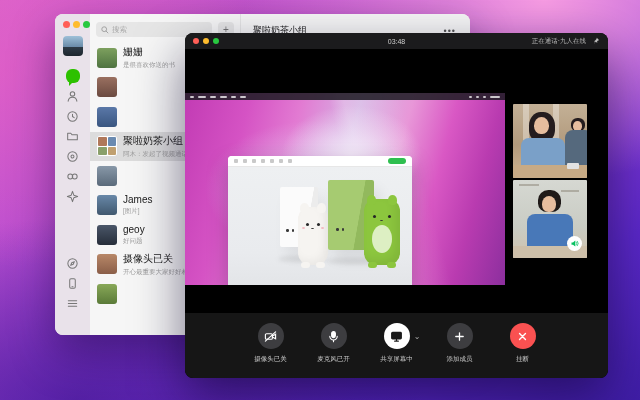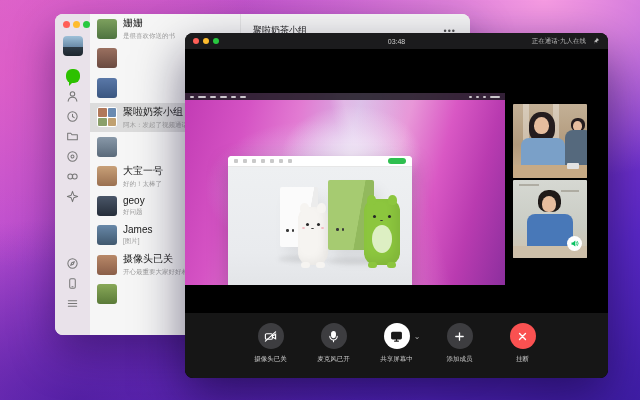--- a/index.html
+++ b/index.html
@@ -187,20 +187,30 @@
           </div>
           <div class="rail-icon">
             <svg viewBox="0 0 14 14" fill="none" stroke="#777" stroke-width="1.1" stroke-linecap="round" stroke-linejoin="round">
               <path d="M2.5 4h9M2.5 7h9M2.5 10h9"></path>
             </svg>
           </div>
         </div>
     </div>
 
     <div class="list-col">
+      <div class="search-row">
+        <div class="search-box">
+          <svg width="8" height="8" viewBox="0 0 10 10">
+              <circle cx="4" cy="4" r="3" fill="none" stroke="#a0a0a0" stroke-width="1.2"></circle>
+              <line x1="6.2" y1="6.2" x2="9" y2="9" stroke="#a0a0a0" stroke-width="1.2"></line>
+            </svg>
+          <span>搜索</span>
+        </div>
+        <div class="plus-btn">+</div>
+      </div>
       <div class="chat-list" id="chat-list">
           <div class="chat-item">
             <div class="c-avatar" style="background: linear-gradient(rgb(125, 160, 94), rgb(78, 115, 64));"></div>
             <div class="c-texts">
               <div class="c-name">姗姗</div>
               <div class="c-msg">是很喜欢你送的书</div>
             </div>
           </div>
           <div class="chat-item">
             <div class="c-avatar" style="background: linear-gradient(rgb(154, 112, 96), rgb(106, 74, 64));"></div>
@@ -217,38 +227,31 @@
             </div>
             <div class="c-texts">
               <div class="c-name">聚啦奶茶小组</div>
               <div class="c-msg">阿木：发起了视频通话</div>
             </div>
           </div>
           <div class="chat-item">
             <div class="c-avatar" style="background: linear-gradient(rgb(136, 152, 168), rgb(90, 106, 122));"></div>
           </div>
           <div class="chat-item">
-            <div class="c-avatar" style="background: linear-gradient(rgb(200, 160, 120), rgb(154, 112, 80));"></div>
+            <div class="c-avatar" style="background: linear-gradient(rgb(104, 136, 168), rgb(64, 88, 110));"></div>
             <div class="c-texts">
-              <div class="c-name">大宝一号</div>
-              <div class="c-msg">好的！太棒了</div>
+              <div class="c-name">James</div>
+              <div class="c-msg">[图片]</div>
             </div>
           </div>
           <div class="chat-item">
             <div class="c-avatar" style="background: linear-gradient(rgb(74, 86, 104), rgb(38, 46, 58));"></div>
             <div class="c-texts">
               <div class="c-name">geoy</div>
               <div class="c-msg">好问题</div>
-            </div>
-          </div>
-          <div class="chat-item">
-            <div class="c-avatar" style="background: linear-gradient(rgb(104, 136, 168), rgb(64, 88, 110));"></div>
-            <div class="c-texts">
-              <div class="c-name">James</div>
-              <div class="c-msg">[图片]</div>
             </div>
           </div>
           <div class="chat-item">
             <div class="c-avatar" style="background: linear-gradient(rgb(184, 136, 104), rgb(138, 94, 72));"></div>
             <div class="c-texts">
               <div class="c-name">摄像头已关</div>
               <div class="c-msg">开心最重要大家好好相处</div>
             </div>
           </div>
           <div class="chat-item">

